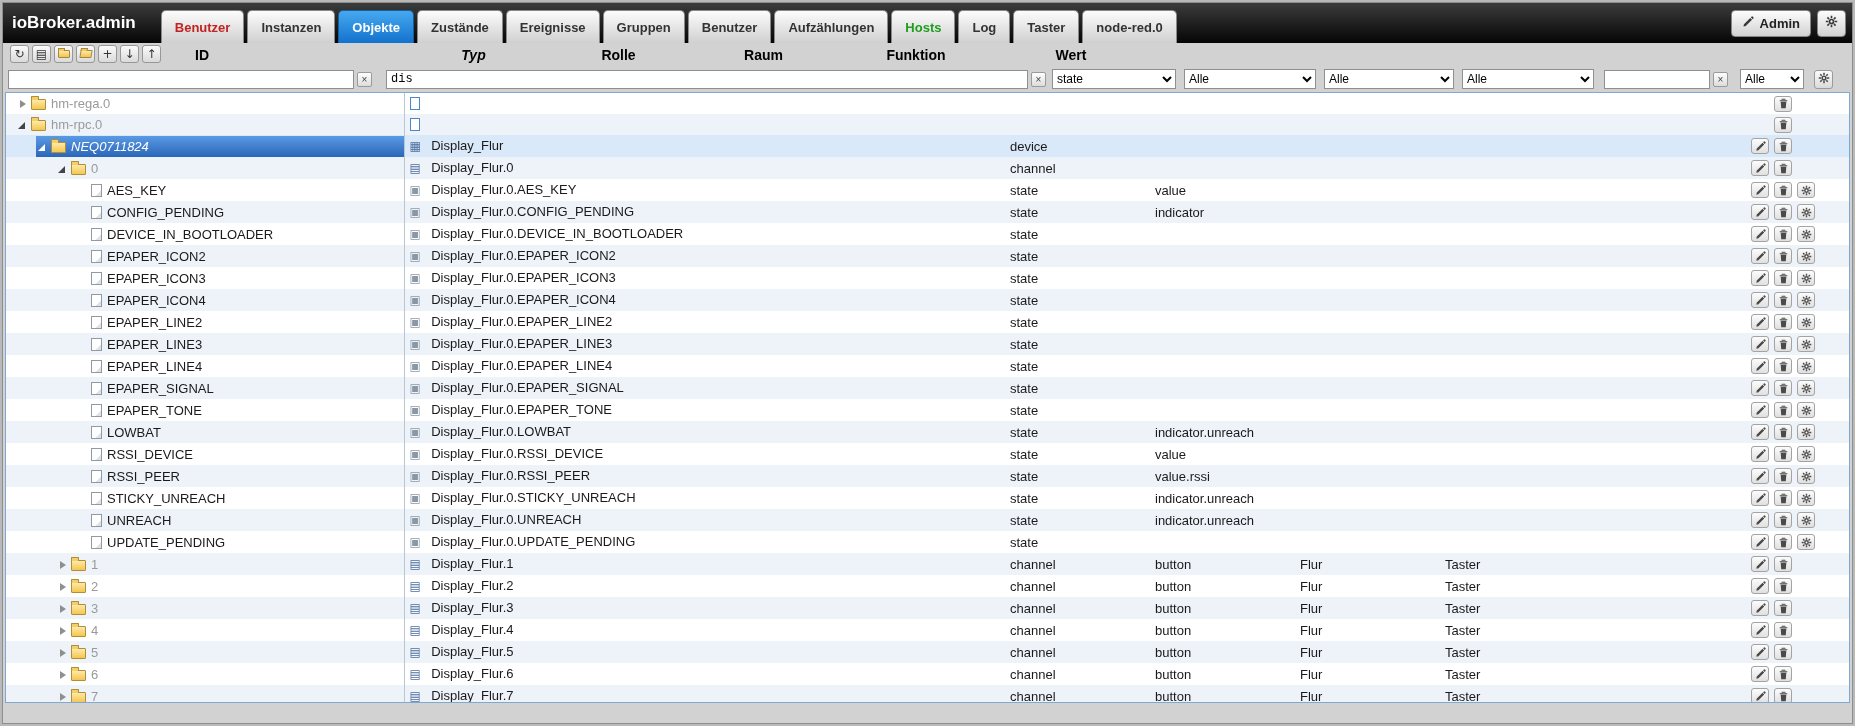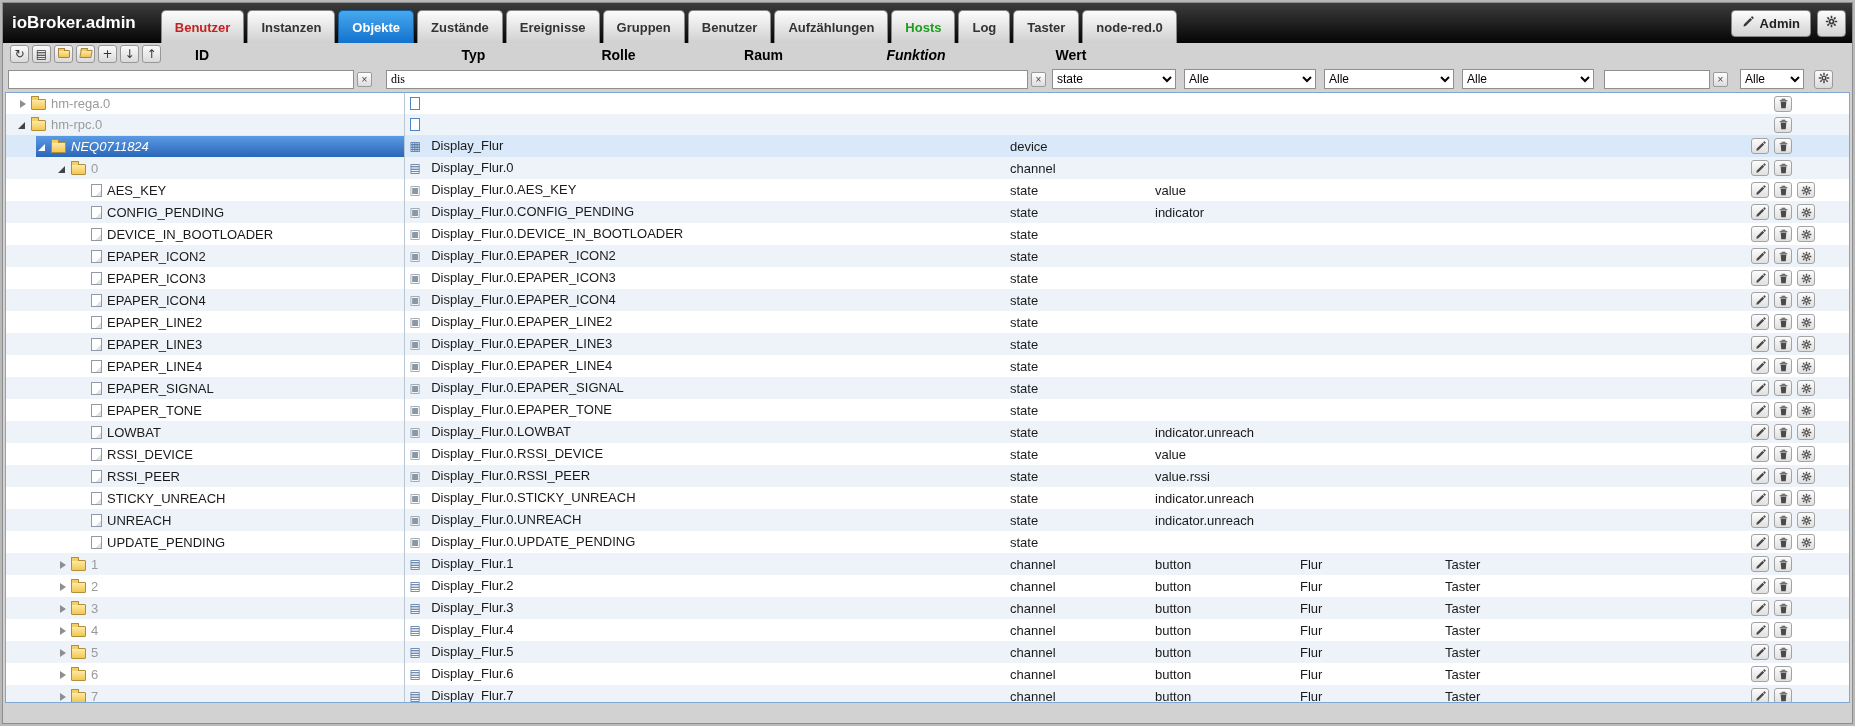--- a/index.html
+++ b/index.html
@@ -36,42 +36,42 @@
   .btn3d {
     background: linear-gradient(#fdfdfd, #d2d2d2); border: 1px solid #858585; border-radius: 4px;
     height: 27px; display: inline-flex; align-items: center; gap: 6px; padding: 0 10px;
     font-size: 13px; font-weight: bold; color: #222; cursor: pointer;
   }
   .btn3d.icon-only { width: 29px; justify-content: center; padding: 0; }
 
   
   .colhead { height: 23px; display: flex; align-items: center; position: relative; }
   .col { font-weight: bold; font-size: 14px; text-align: center; color: #000; }
-  .c-id { width: 398px; } .c-name { width: 600px; } .c-typ { width: 145px; }
-  .c-rolle { width: 145px; } .c-raum { width: 145px; } .c-funktion { width: 160px; font-style: italic; } .c-wert { width: 150px; }
+  .c-id { width: 398px; } .c-name { width: 600px; } .c-typ { width: 145px; font-style: italic; }
+  .c-rolle { width: 145px; } .c-raum { width: 145px; } .c-funktion { width: 160px; } .c-wert { width: 150px; }
   .toolbar { position: absolute; left: 7px; top: 2px; display: flex; gap: 3px; }
   .tool-btn {
     width: 19px; height: 18px; border: 1px solid #979797; border-radius: 3px;
     background: linear-gradient(#fbfbfb, #dadada); color: #333;
     font-size: 12px; line-height: 15px; text-align: center; padding: 0; cursor: pointer;
     font-family: "DejaVu Sans", sans-serif;
   }
   .mini-folder {
     display: inline-block; width: 12px; height: 8px; margin-top: 4px;
     background: linear-gradient(#ffe9a8, #f0c44c); border: 1px solid #a8873a; border-radius: 1px; position: relative;
   }
   .mini-folder::before {
     content: ""; position: absolute; top: -3px; left: -1px; width: 5px; height: 2px;
     background: #f0cc60; border: 1px solid #a8873a; border-bottom: none;
   }
   .mini-folder.open { transform: skewX(-10deg); }
 
   
   .filter-row { height: 26px; display: flex; align-items: center; padding-left: 5px; }
-  .filter-input { height: 19px; border: 1px solid #8f8f8f; font-size: 12px; padding: 0 4px; background: #fff; font-family: Liberation Serif, serif; }
+  .filter-input { height: 19px; border: 1px solid #8f8f8f; font-size: 12px; padding: 0 4px; background: #fff; font-family: Liberation Mono, monospace; }
   .clear-btn {
     width: 15px; height: 15px; margin-left: 3px; border: 1px solid #9a9a9a; border-radius: 2px;
     background: linear-gradient(#ffffff, #dcdcdc); font-size: 10px; line-height: 11px; color: #444; padding: 0; cursor: pointer;
   }
   .filter-row select {
     height: 20px; font-size: 12px; border: 1px solid #8f8f8f; background: #fff;
     font-family: "Liberation Sans", sans-serif;
   }
   .gear-btn {
     width: 19px; height: 19px; border: 1px solid #9a9a9a; border-radius: 3px;

